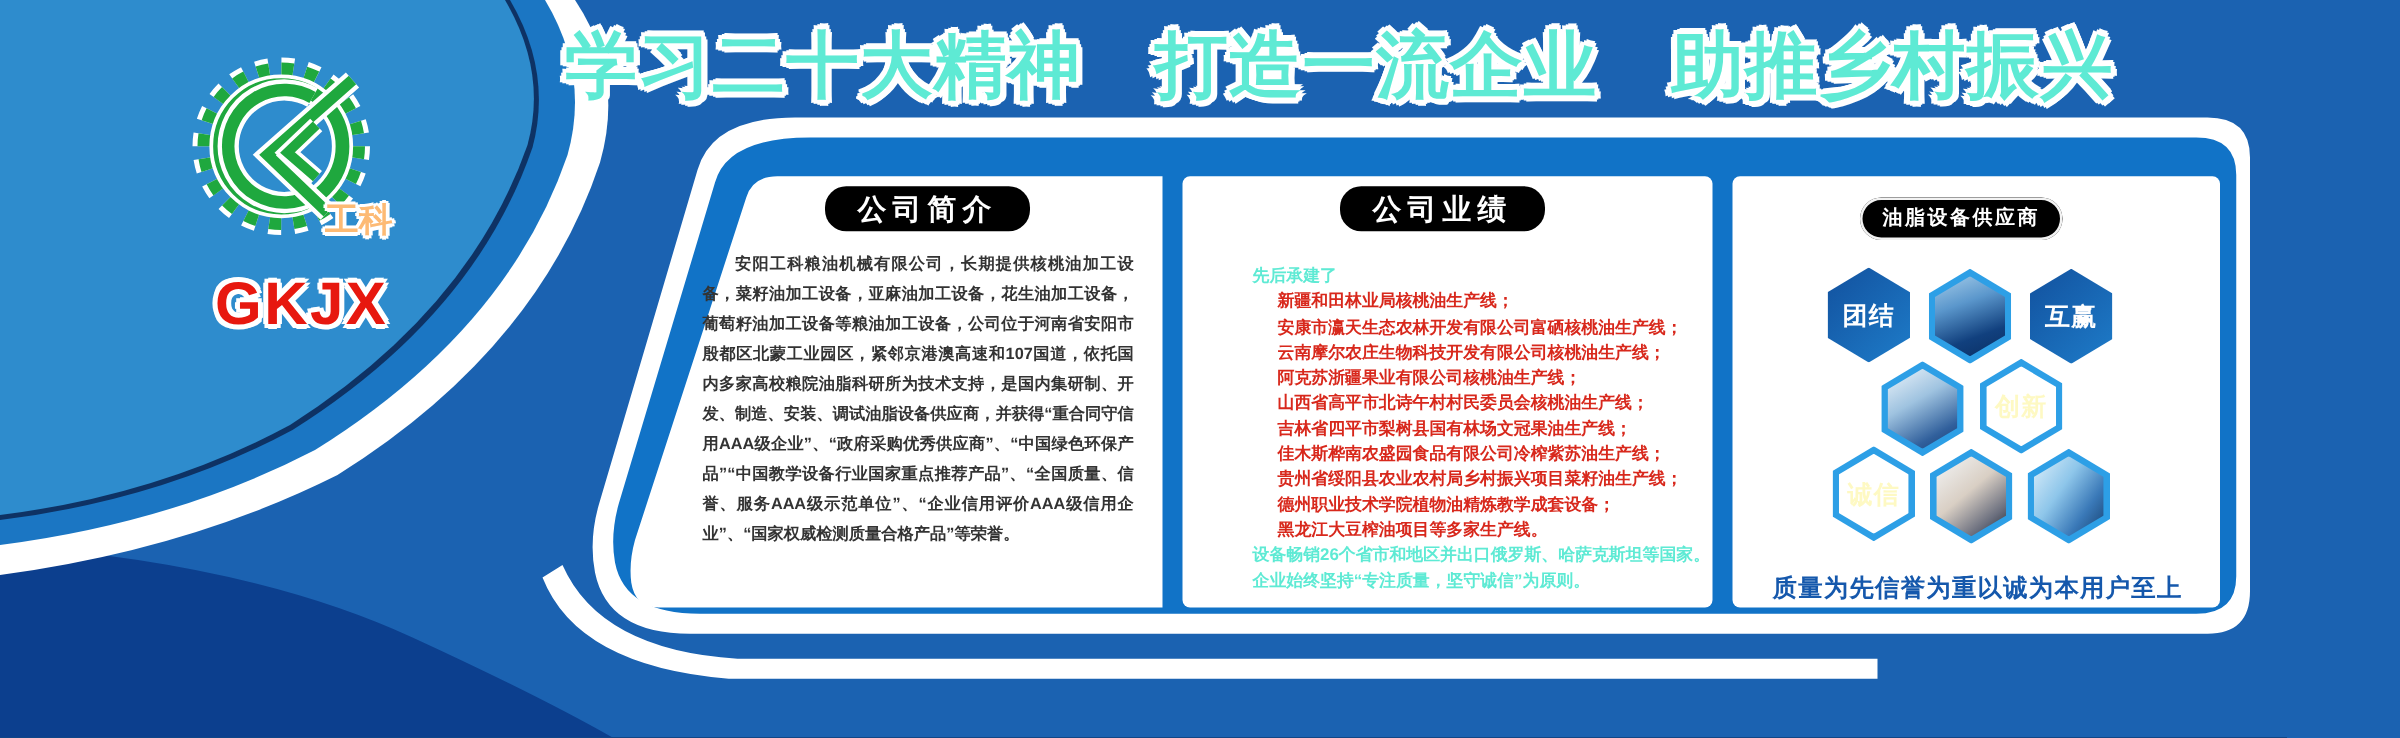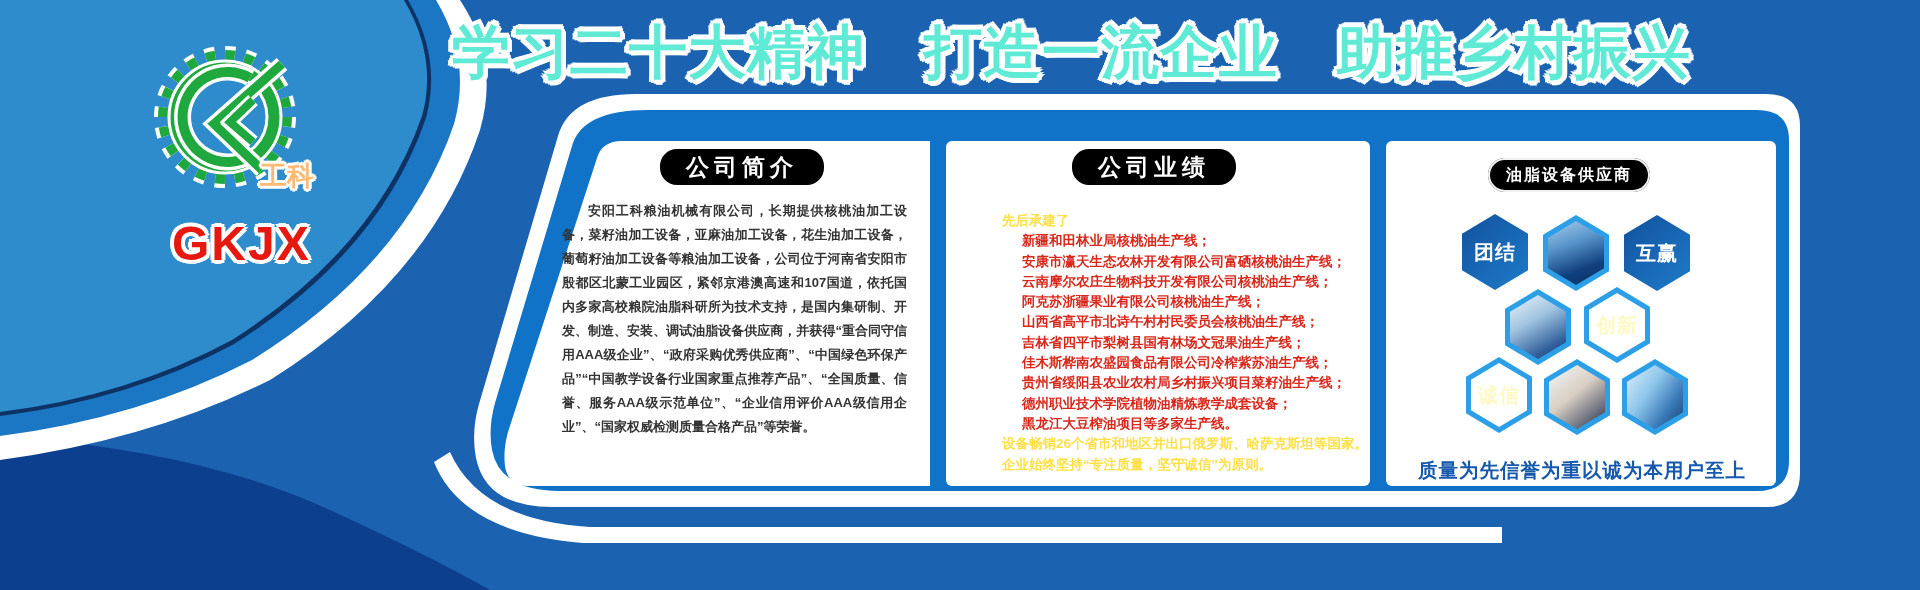--- a/index.html
+++ b/index.html
@@ -30,21 +30,21 @@
   .pill.keyline{box-shadow:inset 0 0 0 2px rgba(255,255,255,.95);}
 
   
   .p1-text{left:562px;top:199px;width:345px;font-size:13px;line-height:24px;color:#333;
            text-align:justify;text-indent:2em;font-weight:bold;}
 
   
   .p2-text{left:1002px;top:211px;width:300px;font-size:13.5px;line-height:20.3px;font-weight:bold;}
   .p2-text .ln{white-space:nowrap;}
   .p2-text .red{color:#d8281c;margin-left:20px;}
-  .p2-text .blk{color:#fde047;}
+  .p2-text .blk{color:#5eead4;}
 
   
   .hex{position:absolute;width:74px;height:84px;}
   .hex .l1,.hex .l2,.hex .l3{position:absolute;
     clip-path:polygon(50% 0,100% 26%,100% 74%,50% 100%,0 74%,0 26%);}
   .hex .l1{left:0;top:0;right:0;bottom:0;background:#fff;}
   .hex .l2{left:4px;top:4px;right:4px;bottom:4px;}
   .hex .l3{left:9px;top:10px;right:9px;bottom:10px;}
   .hex .label{position:absolute;left:0;right:0;top:0;bottom:0;display:flex;
     align-items:center;justify-content:center;font-size:20px;font-weight:bold;letter-spacing:1px;}

